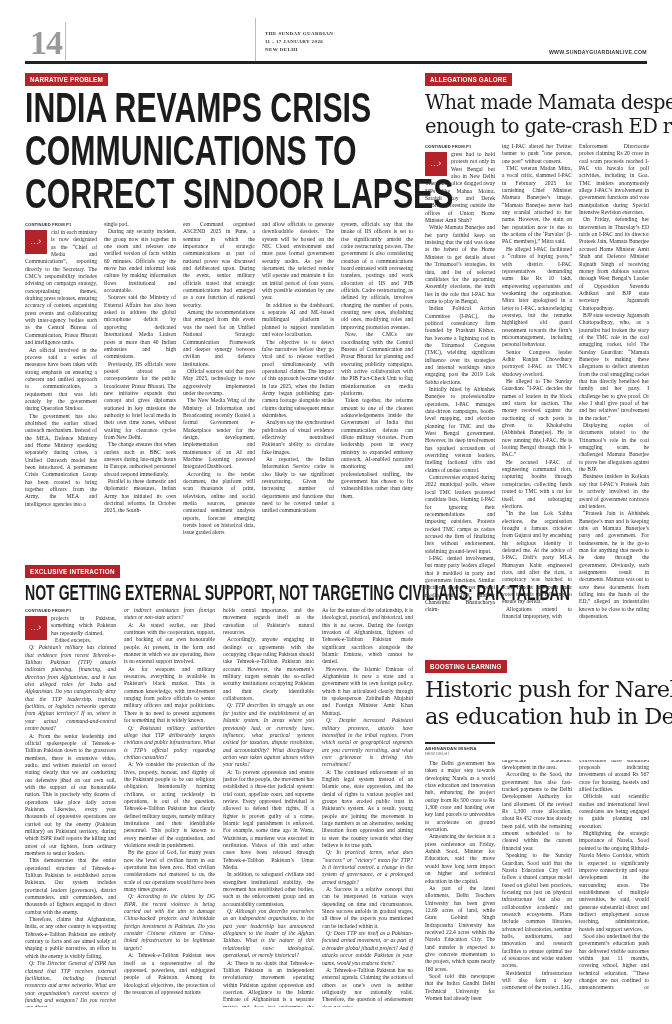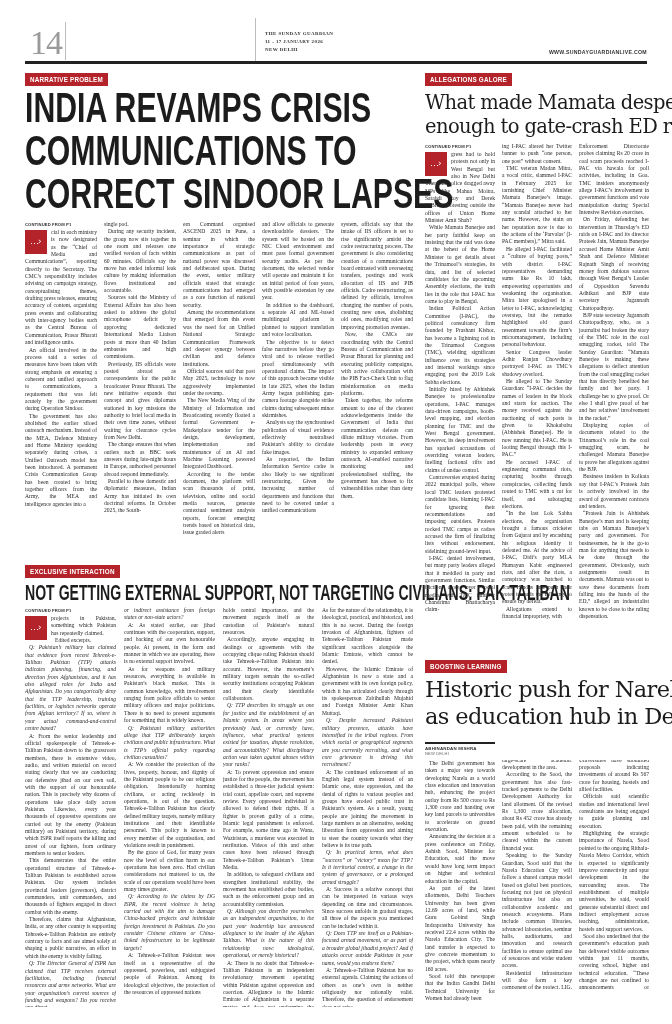--- a/index.html
+++ b/index.html
@@ -1,21 +1,21 @@
 <!DOCTYPE html>
 <html><head>
 <meta charset="utf-8">
 <style>
   * { box-sizing: border-box; margin: 0; padding: 0; }
   html, body { width: 672px; height: 1024px; background: #ffffff; overflow: hidden; }
   body { position: relative; font-family: "DejaVu Serif", serif; color: #1a1a1a; }
 
   
   .masthead { position: absolute; left: 25px; top: 18px; width: 622px; height: 44px; }
-  .page-num { position: absolute; left: 5px; top: 6px; font-family: "Liberation Serif", serif; font-size: 34px; font-weight: normal; color: #9a9a9a; letter-spacing: -1px; }
+  .page-num { position: absolute; left: 5px; top: 6px; font-family: "Liberation Serif", serif; font-size: 34px; font-weight: bold; color: #9a9a9a; letter-spacing: -1px; }
   .head-divider1 { position: absolute; left: 40px; top: 4px; width: 1px; height: 38px; background: #bdbdbd; }
   .section-title { position: absolute; left: 50px; top: 6px; font-family: "Liberation Serif", serif; font-size: 34px; color: #1a1a1a; letter-spacing: -0.5px; line-height: 34px; }
   .head-divider2 { position: absolute; left: 230px; top: 0px; width: 1px; height: 44px; background: #bdbdbd; }
   .pub-info { position: absolute; left: 240px; top: 12px; font-family: "Liberation Serif", serif; font-size: 5px; font-weight: bold; line-height: 8px; letter-spacing: 0.4px; color: #333; }
   .pub-info div { white-space: nowrap; }
   .site-url { position: absolute; right: 0px; top: 31px; font-family: "Liberation Sans", sans-serif; font-size: 5.2px; font-weight: bold; letter-spacing: 0.3px; color: #333; }
   .top-rule { position: absolute; left: 25px; top: 61px; width: 622px; height: 3px; background: #222; }
 
   
   .tag { position: absolute; background: #b5232a; color: #fff; font-family: "Liberation Sans", sans-serif; font-weight: bold; font-size: 6.3px; letter-spacing: 0.2px; padding: 0 5px; height: 13px; line-height: 13px; white-space: nowrap; text-transform: uppercase; }

